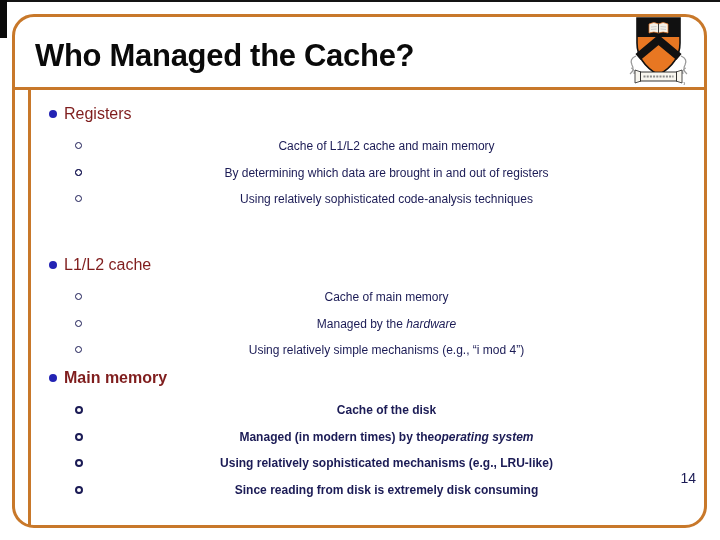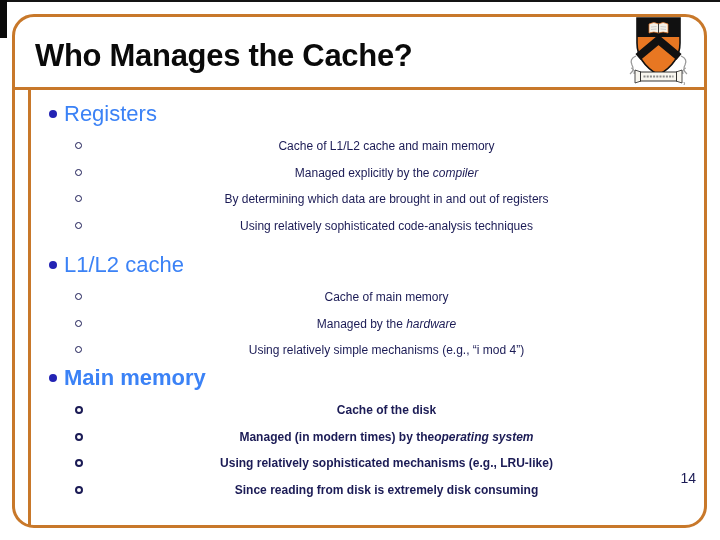--- a/index.html
+++ b/index.html
@@ -29,21 +29,21 @@
 
   
   .sections{position:absolute;left:38px;top:0;width:645px;height:540px;}
   .section{position:absolute;left:0;width:645px;}
   .section:nth-child(1){top:100px;}
   .section:nth-child(2){top:251px;}
   .section:nth-child(3){top:364px;}
 
   .heading{
     position:relative;padding-left:26px;height:28px;line-height:28px;
-    font-size:22px;color:#3b82f6;margin-bottom:5px;
+    font-size:16px;color:#7f1d1d;margin-bottom:5px;
   }
   .heading .dot{
     position:absolute;left:11px;top:10px;width:8px;height:8px;border-radius:50%;
     background:#2323B4;
   }
   .item{
     position:relative;padding-left:52px;line-height:26.6px;
     font-size:12px;color:#1B1B55;text-align:center;
   }
   .item .ring{
@@ -62,21 +62,21 @@
 </head>
 <body>
 
 <div class="top-edge-line"></div>
 <div class="corner-bar"></div>
 
 <div class="slide-frame"></div>
 <div class="title-separator"></div>
 <div class="inner-vline"></div>
 
-<h1 class="slide-title">Who Manages the Cache?</h1>
+<h1 class="slide-title">Who Managed the Cache?</h1>
 
 <svg class="logo" viewBox="0 0 63 70" xmlns="http://www.w3.org/2000/svg">
 
   <path d="M9,40 q-7,3 -4,9 q3,5 -2,9" fill="none" stroke="#9a9a9a" stroke-width="1.3"></path>
   <path d="M4,52 q4,1 3,6" fill="none" stroke="#9a9a9a" stroke-width="1"></path>
   <path d="M54,40 q7,3 4,9 q-3,5 2,9" fill="none" stroke="#9a9a9a" stroke-width="1.3"></path>
   <path d="M59,52 q-4,1 -3,6" fill="none" stroke="#9a9a9a" stroke-width="1"></path>
 
   <path d="M10,2 H53 V27 C53,44 42,53 31.5,59 C21,53 10,44 10,27 Z" fill="#E87722" stroke="#111111" stroke-width="1.6"></path>
 
@@ -95,21 +95,21 @@
   <path d="M55,54 l-6,2 v9 l6,2 z" fill="#f8f6ef" stroke="#222" stroke-width="0.8"></path>
   <rect x="13.5" y="56" width="36" height="9" fill="#f8f6ef" stroke="#222" stroke-width="0.9"></rect>
   <line x1="16.5" y1="60.5" x2="46.5" y2="60.5" stroke="#8a8a8a" stroke-width="2" stroke-dasharray="2,1.2"></line>
   <path d="M57,66 q1,2 0,3" fill="none" stroke="#777" stroke-width="0.8"></path>
 </svg>
 
 <div class="sections">
     <div class="section">
       <div class="heading"><span class="dot"></span><span class="htext">Registers</span></div>
       <div class="item"><span class="ring"></span><span class="itext"><span>Cache of L1/L2 cache and main memory</span></span></div>
-      <div class="item"><span class="ring"></span><span class="itext"><span>Managed explicitly by the </span><span class="it">compiler</span></span></div>
+      <div class="item"><span class="ring"></span></div>
       <div class="item"><span class="ring"></span><span class="itext"><span>By determining which data are brought in and out of registers</span></span></div>
       <div class="item"><span class="ring"></span><span class="itext"><span>Using relatively sophisticated code-analysis techniques</span></span></div>
     </div>
     <div class="section">
       <div class="heading"><span class="dot"></span><span class="htext">L1/L2 cache</span></div>
       <div class="item"><span class="ring"></span><span class="itext"><span>Cache of main memory</span></span></div>
       <div class="item"><span class="ring"></span><span class="itext"><span>Managed by the </span><span class="it">hardware</span></span></div>
       <div class="item"><span class="ring"></span><span class="itext"><span>Using relatively simple mechanisms (e.g., “i mod 4”)</span></span></div>
     </div>
     <div class="section bold">

